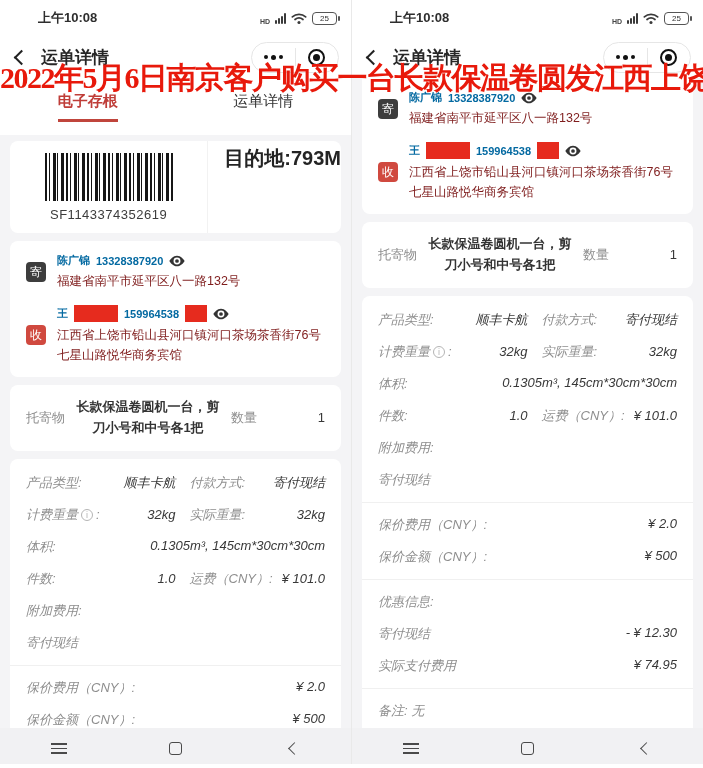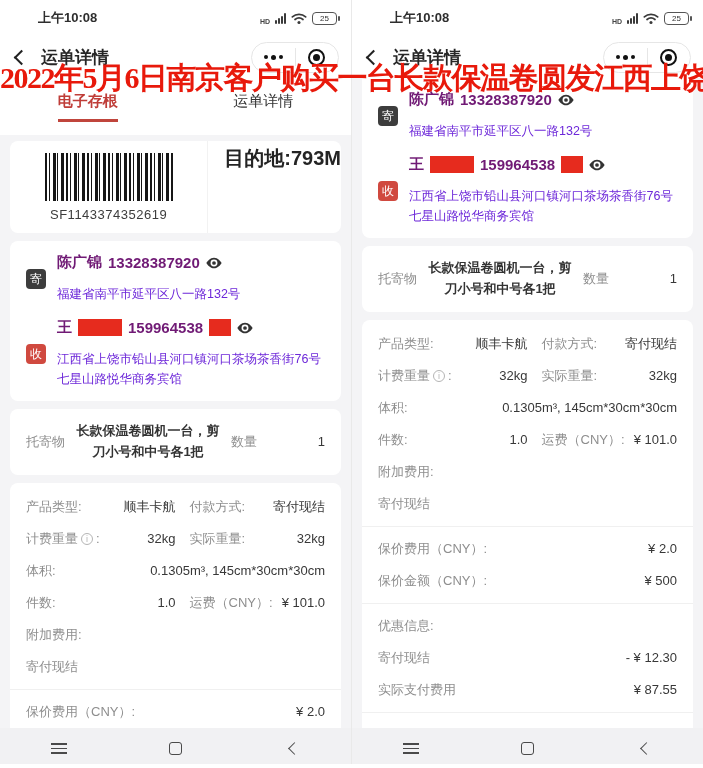--- a/index.html
+++ b/index.html
@@ -65,36 +65,36 @@
               color:#242424; line-height:1.75; }
 
   
   .parties-card { padding:12px 16px; }
   .party { display:flex; align-items:center; }
   .party + .party { margin-top:14px; }
   .badge { flex:0 0 20px; width:20px; height:20px; border-radius:4px; color:#fff; font-size:12px;
            line-height:20px; text-align:center; margin-right:11px; }
   .b-send { background:#3d3d3d; }
   .b-recv { background:#d0493f; }
-  .p-name { font-size:15px; font-weight:bold; color:#701a75; display:flex; align-items:center; gap:6px; }
-  .p-addr { font-size:12.5px; color:#6d28d9; line-height:1.55; margin-top:13px; }
+  .p-name { font-size:11px; font-weight:bold; color:#0369a1; display:flex; align-items:center; gap:6px; }
+  .p-addr { font-size:12.5px; color:#7f1d1d; line-height:1.55; margin-top:4px; }
   .redact { display:inline-block; width:44px; height:17px; background:#e62b1e; vertical-align:-3px; }
   .redact.sm { width:22px; }
   .eye { flex:0 0 auto; }
 
   
   .cargo-card { padding:12px 16px; display:flex; align-items:center; font-size:13px; }
   .cg-lbl { color:#8e8e8e; flex:0 0 auto; }
   .cg-desc { flex:0 0 146px; margin:0 8px 0 10px; text-align:center; color:#333; font-weight:bold; line-height:1.6; }
   .cg-qty-lbl { color:#8e8e8e; margin-left:2px; }
   .cg-qty { flex:1; text-align:right; color:#383838; }
 
   
   .fees-card { padding:8px 0 10px 0; }
-  .frow { display:flex; align-items:center; padding:7px 16px; font-size:13px; }
+  .frow { display:flex; align-items:flex-start; padding:7px 16px; font-size:13px;font-style:italic; }
   .half { width:50%; display:flex; justify-content:space-between; align-items:center; }
   .half + .half { padding-left:14px; }
   .lbl { color:#8e8e8e; display:flex; align-items:center; gap:2px; }
   .val { color:#383838; text-align:right; }
   .grow { flex:1; }
   .divider { border:0; border-top:1px solid #f0f0f0; margin:6px 0; }
   .info-i { display:inline-block; width:12px; height:12px; border:1px solid #b5b5b5; border-radius:50%;
             color:#b5b5b5; font-size:9px; line-height:10px; text-align:center; font-style:normal; margin:0 1px; }
   .info-i::after { content:"i"; }
 
@@ -426,21 +426,21 @@
         <hr class="divider">
         <div class="frow">
             <span class="lbl">优惠信息:</span>
           </div>
         <div class="frow">
           <span class="lbl">寄付现结</span>
             <span class="val grow">- ¥ 12.30</span>
         </div>
         <div class="frow">
           <span class="lbl">实际支付费用</span>
-            <span class="val grow">¥ 87.55</span>
+            <span class="val grow">¥ 74.95</span>
         </div>
         <hr class="divider">
         <div class="frow">
             <span class="lbl">备注: 无</span>
           </div>
         <div class="frow">
           <span class="lbl">收件员:</span>
             <span class="val grow">41454728</span>
         </div>
         <div class="frow">

